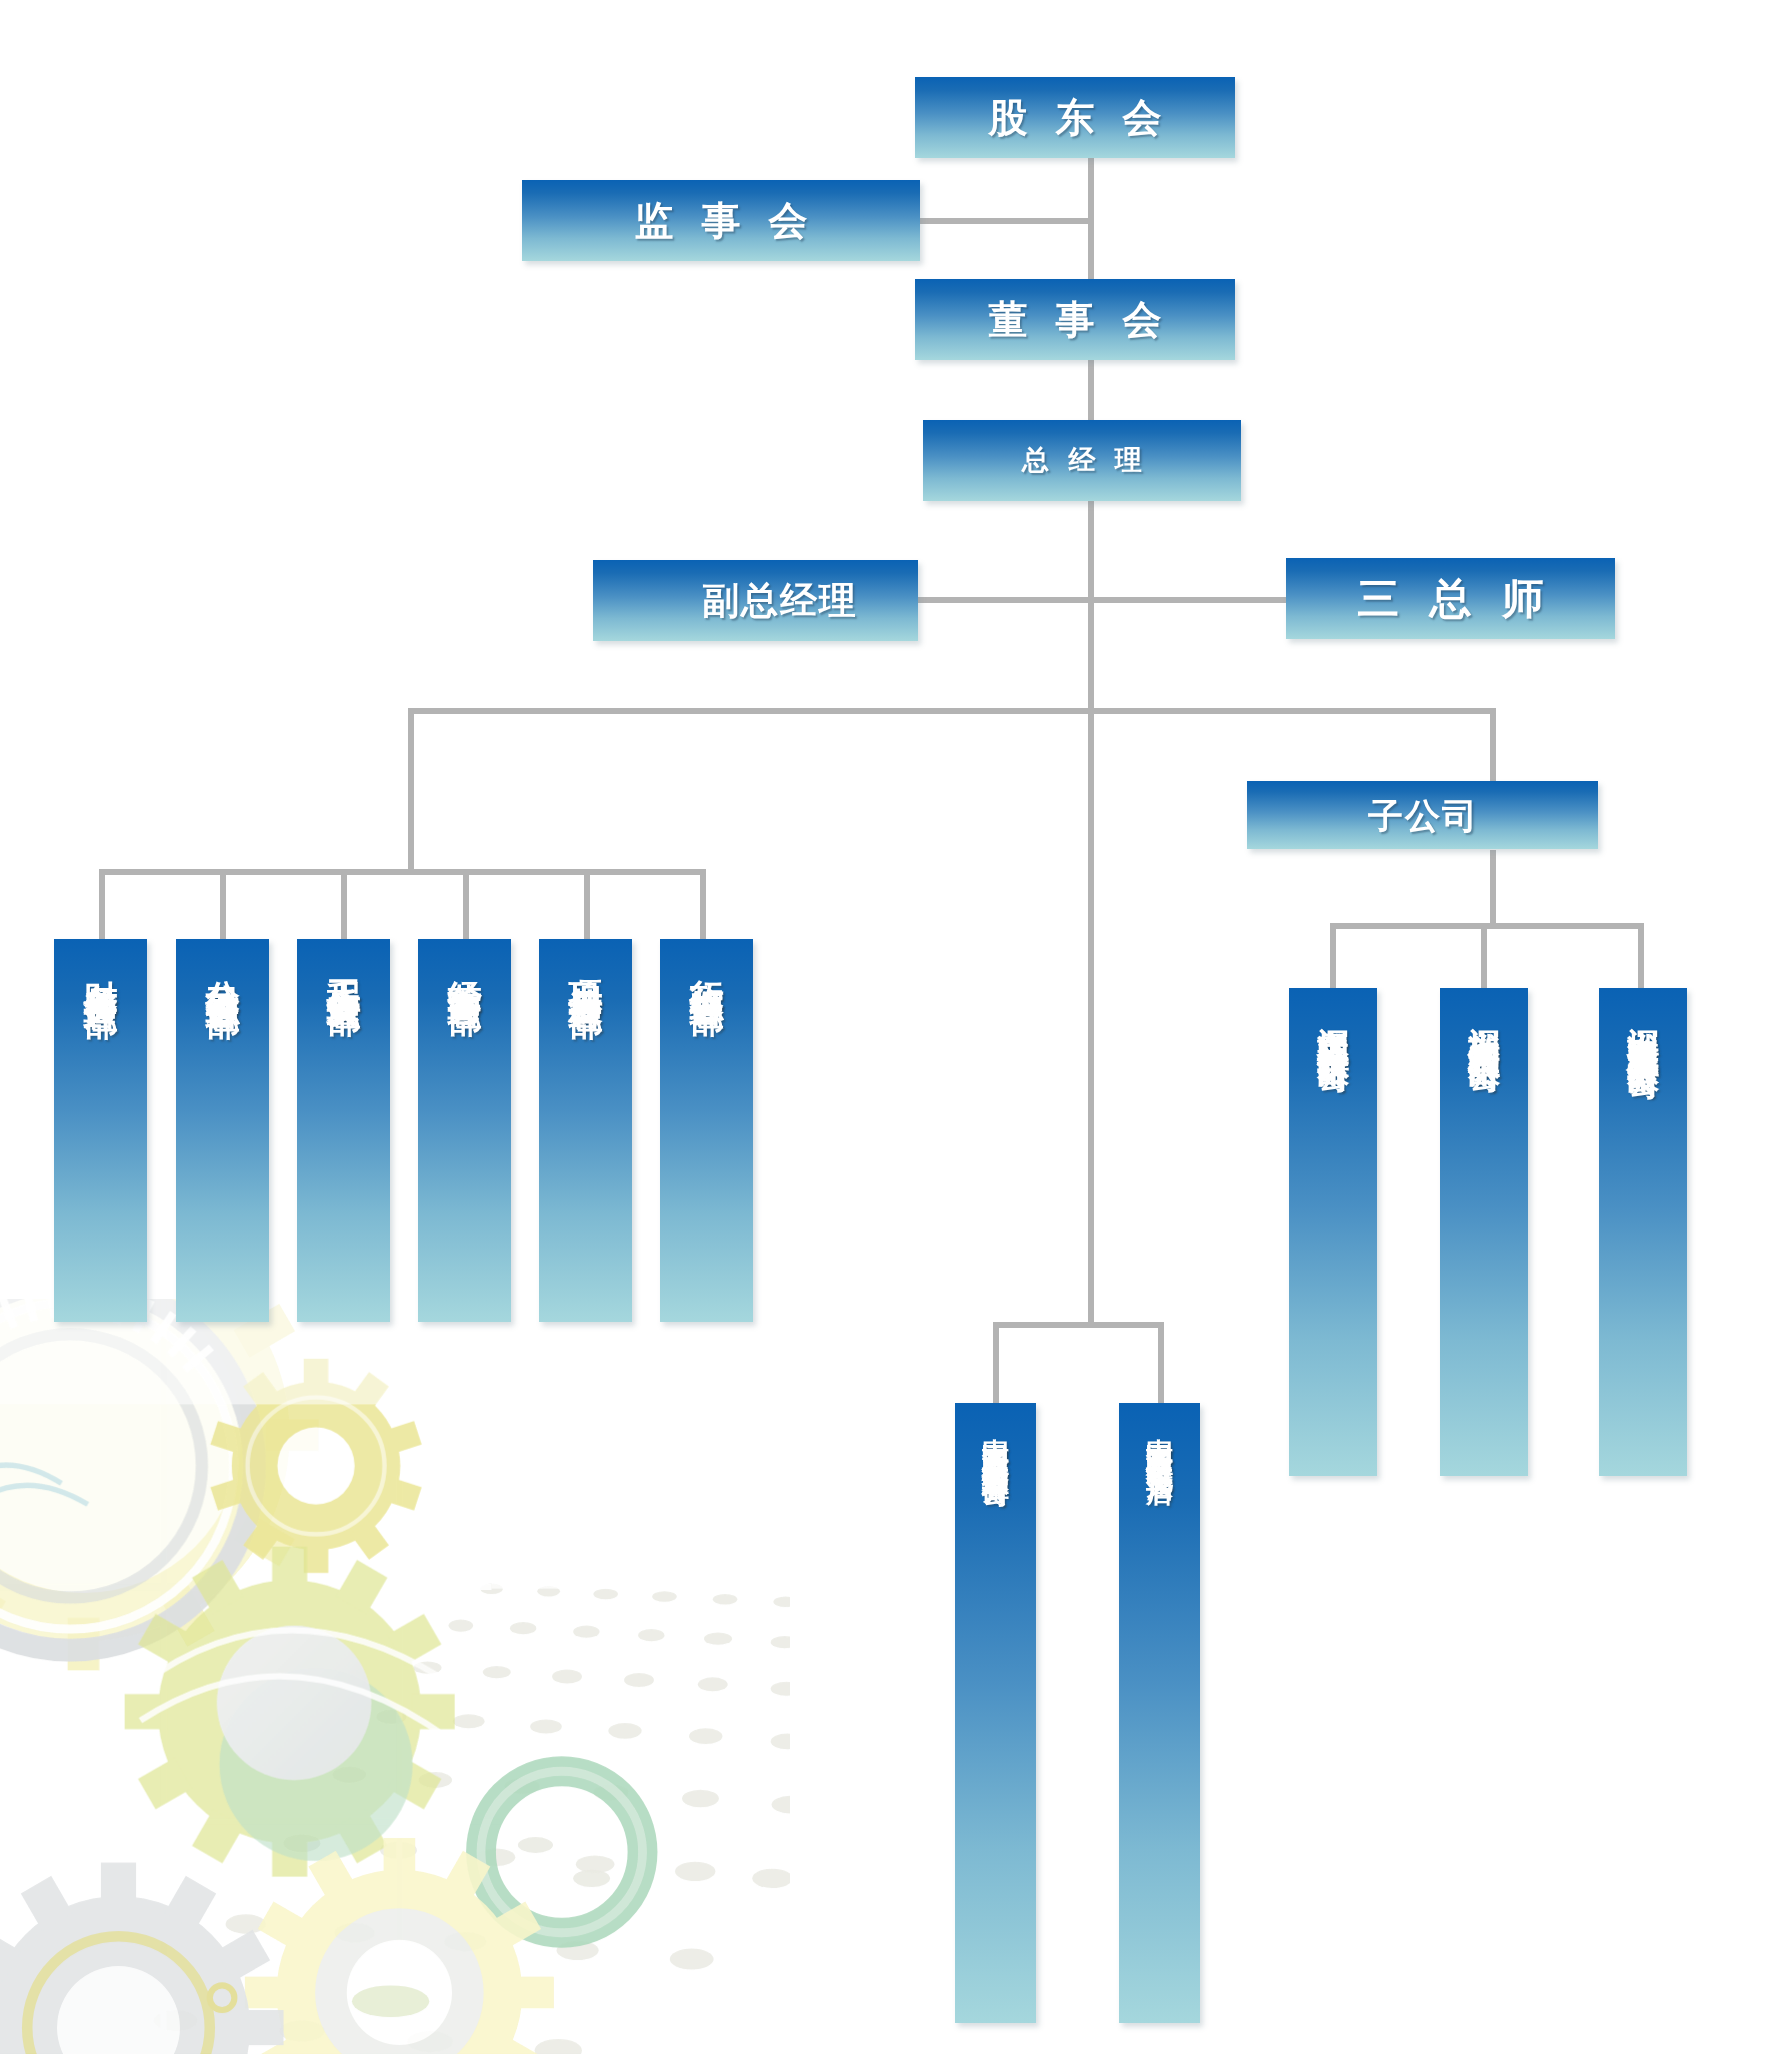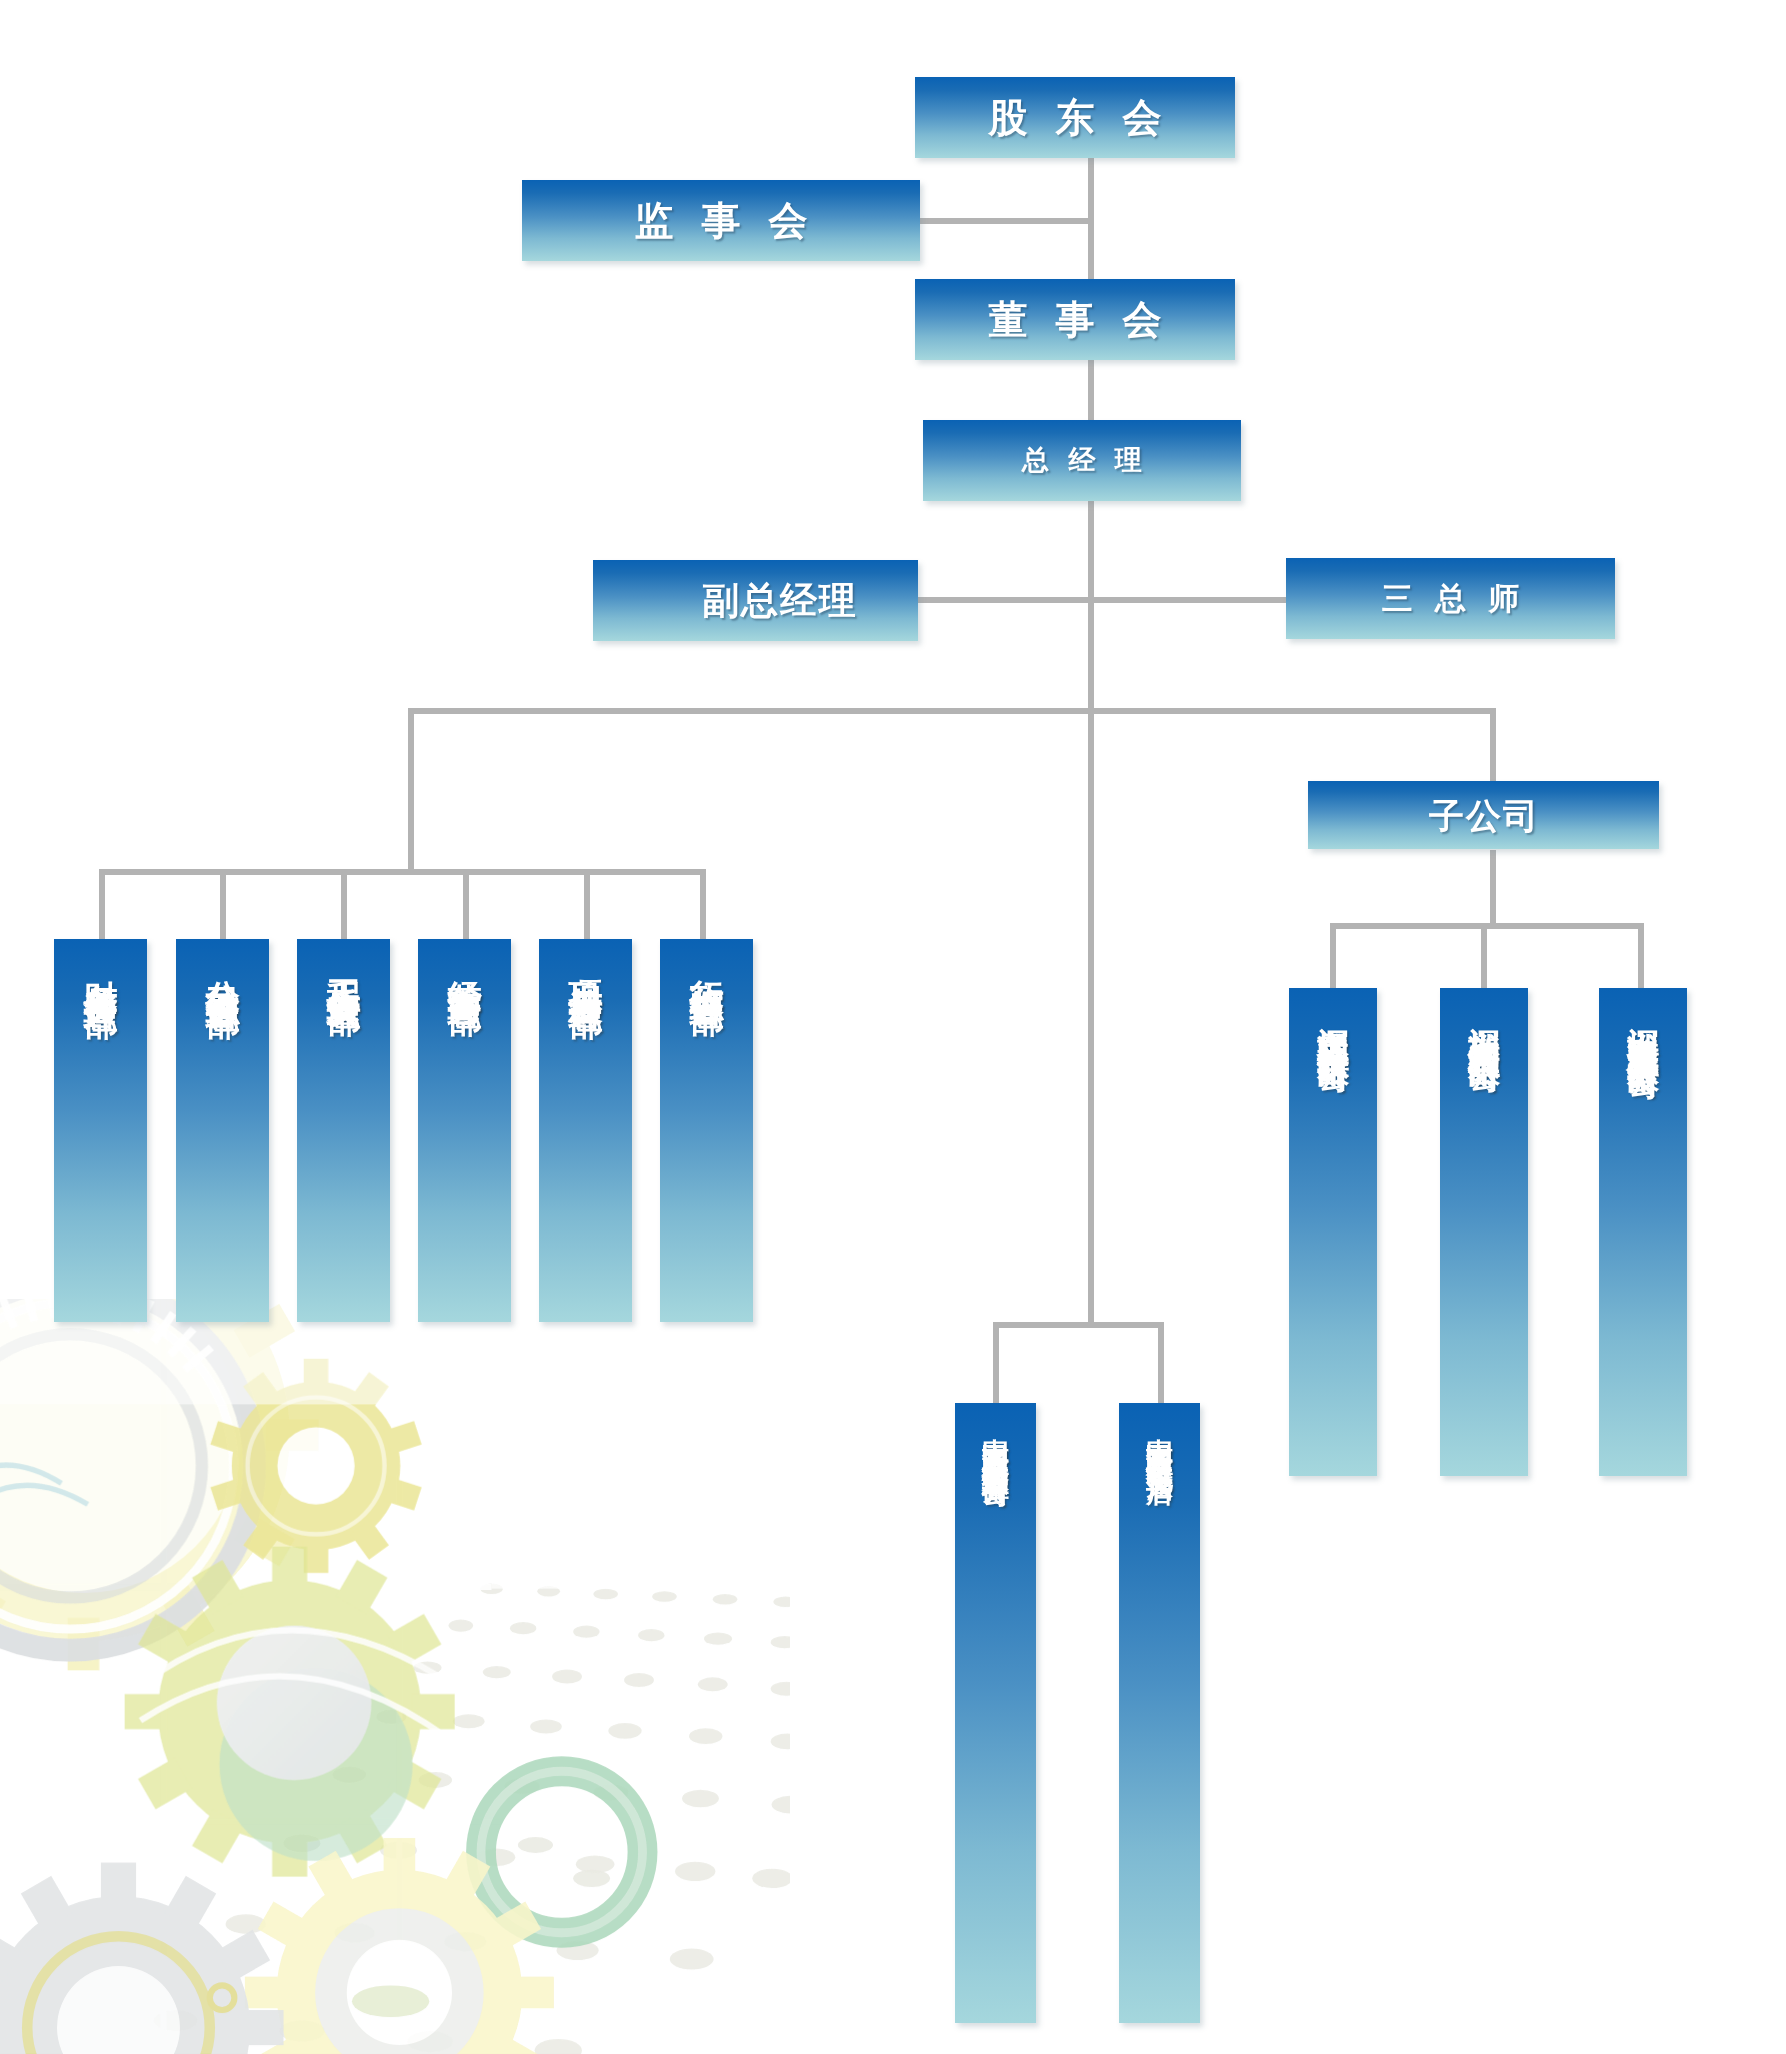--- a/index.html
+++ b/index.html
@@ -42,23 +42,23 @@
   #b-board{left:915px;top:279px;width:320px;height:81px;}
   #b-board>span{font-size:39px;}
 
   #b-gm{left:923px;top:420px;width:318px;height:81px;}
   #b-gm>span{font-size:27px;}
 
   #b-deputy-gm{left:593px;top:560px;width:325px;height:81px;}
   #b-deputy-gm>span{font-size:37px;letter-spacing:.05em;text-indent:.05em;margin-left:47px;}
 
   #b-three-chiefs{left:1286px;top:558px;width:329px;height:81px;}
-  #b-three-chiefs>span{font-size:31px;}
-
-  #b-subsidiary{left:1308px;top:781px;width:351px;height:68px;}
+  #b-three-chiefs>span{font-size:42px;}
+
+  #b-subsidiary{left:1247px;top:781px;width:351px;height:68px;}
   #b-subsidiary>span{font-size:35px;letter-spacing:.06em;text-indent:.06em;}
 
   
   .dept{width:93px;height:369px;top:939px;}
   .dept>span{font-size:34px;}
   #d0{left:54px;}  #d1{left:176px;} #d2{left:297px;}
   #d3{left:418px;} #d4{left:539px;} #d5{left:660px;}
 
   
   .sub{width:88px;height:474px;top:988px;}

